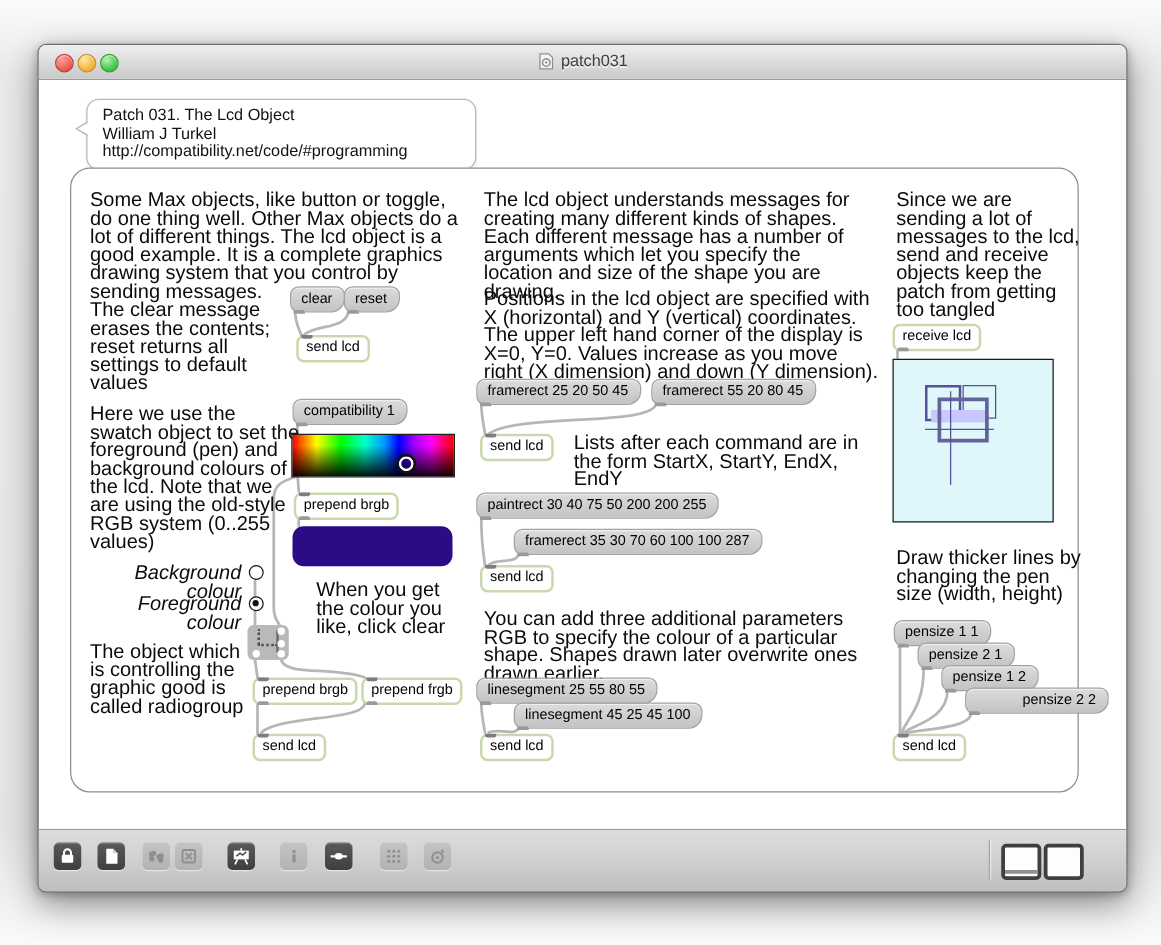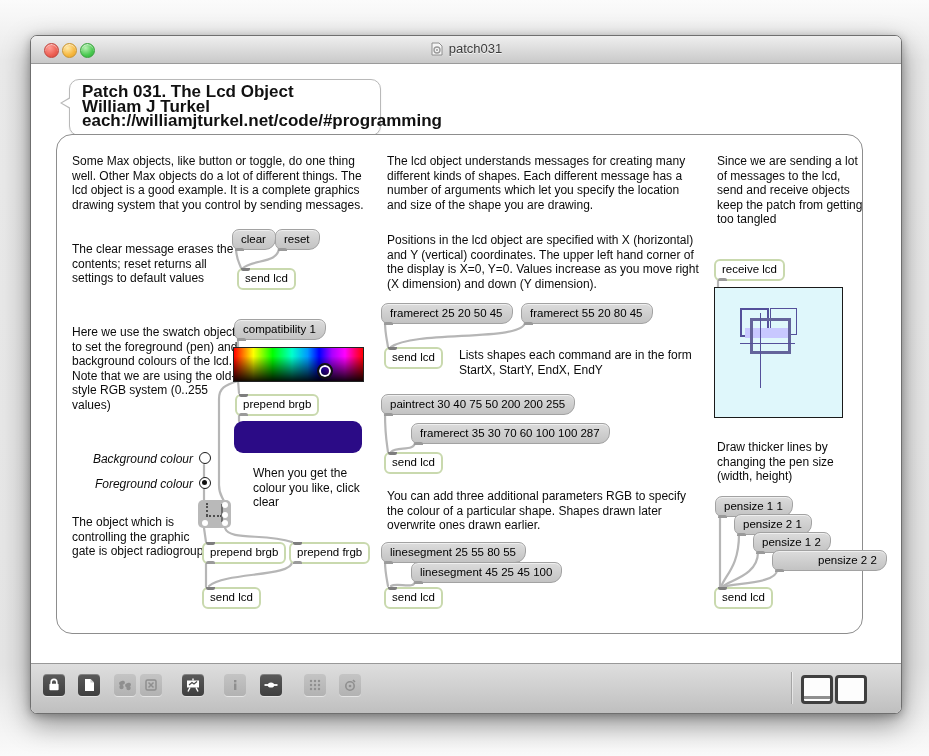--- a/index.html
+++ b/index.html
@@ -39,33 +39,33 @@
   .tbtn.on{background:linear-gradient(180deg,#5a5a5a,#3f3f3f);box-shadow:inset 0 1px 0 rgba(255,255,255,.25),0 1px 0 rgba(255,255,255,.5);}
   .tbtn.off{background:linear-gradient(180deg,#c4c4c4,#b2b2b2);box-shadow:0 1px 0 rgba(255,255,255,.5);}
   .tbtn svg{position:absolute;left:3px;top:3px;}
   .tb-divider{position:absolute;top:8px;width:1px;height:32px;background:#a5a5a5;box-shadow:1px 0 0 rgba(255,255,255,.5);}
   .viewbtn{position:absolute;top:11px;width:26px;height:23px;border:3px solid #3f3f3f;border-radius:4px;background:#fdfdfd;}
   .viewbtn .strip{position:absolute;left:0;right:0;bottom:2px;height:3px;background:#8f8f8f;}
   
   .bubble{
     position:absolute;left:38px;top:43px;width:288px;padding:5px 10px 6px 12px;
     background:#fff;border:1px solid #b9b9b9;border-radius:10px;
-    font-size:17px;line-height:14.6px;color:#111;box-shadow:0 1px 2px rgba(0,0,0,.08);font-weight:bold;
+    font-size:13px;line-height:14.6px;color:#111;box-shadow:0 1px 2px rgba(0,0,0,.08);
   }
   .bubble .tail1{position:absolute;left:-10px;top:17px;width:0;height:0;
     border-top:6px solid transparent;border-bottom:6px solid transparent;border-right:10px solid #b9b9b9;}
   .bubble .tail2{position:absolute;left:-8px;top:18px;width:0;height:0;
     border-top:5px solid transparent;border-bottom:5px solid transparent;border-right:9px solid #fff;}
   
   .canvas{
     position:absolute;left:25px;top:98px;width:805px;height:498px;
     border:1px solid #8d8d8d;border-radius:16px;background:#fff;
   }
   .cords{position:absolute;left:0;top:0;width:805px;height:498px;pointer-events:none;}
-  .note{position:absolute;font-size:12px;line-height:14.6px;color:#0b0b0b;}
+  .note{position:absolute;font-size:16px;line-height:14.6px;color:#0b0b0b;}
   .note.it{font-style:italic;text-align:right;}
   
   .mbox{
     position:absolute;height:14px;padding:3px 9px 2px 8px;white-space:nowrap;
     font-size:11.5px;color:#000;
     background:linear-gradient(180deg,#dcdcdc 0%,#cecece 55%,#c3c3c3 100%);
     border:1px solid #a2a2a2;border-radius:7px 7px 11px 7px;
     box-shadow:inset 0 1px 0 rgba(255,255,255,.55);
   }
   
@@ -118,21 +118,21 @@
           </svg>
       </span><span>patch031</span>
     </div>
   </div>
 
   <div class="bubble">
     <div class="tail1"></div>
     <div class="tail2"></div>
     <div>Patch 031. The Lcd Object</div>
     <div>William J Turkel</div>
-    <div>each://williamjturkel.net/code/#programming</div>
+    <div>http://compatibility.net/code/#programming</div>
   </div>
 
   <div class="canvas">
 
     <svg class="cords">
       <g fill="none" stroke="#b6b6b6" stroke-width="2.2" stroke-linecap="round">
         <path d="M179,112 C179,124 182,127 184,133"></path>
         <path d="M222,112 C222,129 196,124 186,133"></path>
         <path d="M181,203 L181,212"></path>
         <path d="M181,245 L182,258"></path>
@@ -184,33 +184,33 @@
     <div class="ggate">
       <div class="d1"></div>
       <div class="d2"></div>
       <div class="bar"></div>
       <div class="p" style="right:3px;top:2px;"></div>
       <div class="p" style="right:3px;top:12px;"></div>
       <div class="p" style="left:4px;bottom:2px;"></div>
       <div class="p" style="right:3px;bottom:2px;"></div>
     </div>
 
-    <div class="note" style="left:15px;top:380px;width:135px;">The object which is controlling the graphic gate is object radiogroup</div>
+    <div class="note" style="left:15px;top:380px;width:135px;">The object which is controlling the graphic good is called radiogroup</div>
 
     <div class="obox nt nb" style="left:145px;top:407px;">prepend brgb</div>
     <div class="obox nt nb" style="left:232px;top:407px;">prepend frgb</div>
     <div class="obox nt" style="left:145px;top:452px;">send lcd</div>
 
     <div class="note" style="left:330px;top:19px;width:312px;">The lcd object understands messages for creating many different kinds of shapes. Each different message has a number of arguments which let you specify the location and size of the shape you are drawing.</div>
     <div class="note" style="left:330px;top:98px;width:316px;">Positions in the lcd object are specified with X (horizontal) and Y (vertical) coordinates. The upper left hand corner of the display is X=0, Y=0. Values increase as you move right (X dimension) and down (Y dimension).</div>
 
     <div class="mbox nb" style="left:324px;top:168px;">framerect 25 20 50 45</div>
     <div class="mbox nb" style="left:464px;top:168px;">framerect 55 20 80 45</div>
     <div class="obox nt" style="left:327px;top:212px;">send lcd</div>
-    <div class="note" style="left:402px;top:213px;width:250px;">Lists shapes each command are in the form StartX, StartY, EndX, EndY</div>
+    <div class="note" style="left:402px;top:213px;width:250px;">Lists after each command are in the form StartX, StartY, EndX, EndY</div>
 
     <div class="mbox nb" style="left:324px;top:259px;">paintrect 30 40 75 50 200 200 255</div>
     <div class="mbox nb" style="left:354px;top:288px;">framerect 35 30 70 60 100 100 287</div>
     <div class="obox nt" style="left:327px;top:317px;">send lcd</div>
 
     <div class="note" style="left:330px;top:354px;width:316px;">You can add three additional parameters RGB to specify the colour of a particular shape. Shapes drawn later overwrite ones drawn earlier.</div>
 
     <div class="mbox nb" style="left:324px;top:407px;">linesegment 25 55 80 55</div>
     <div class="mbox nb" style="left:354px;top:427px;">linesegment 45 25 45 100</div>
     <div class="obox nt" style="left:327px;top:452px;">send lcd</div>

